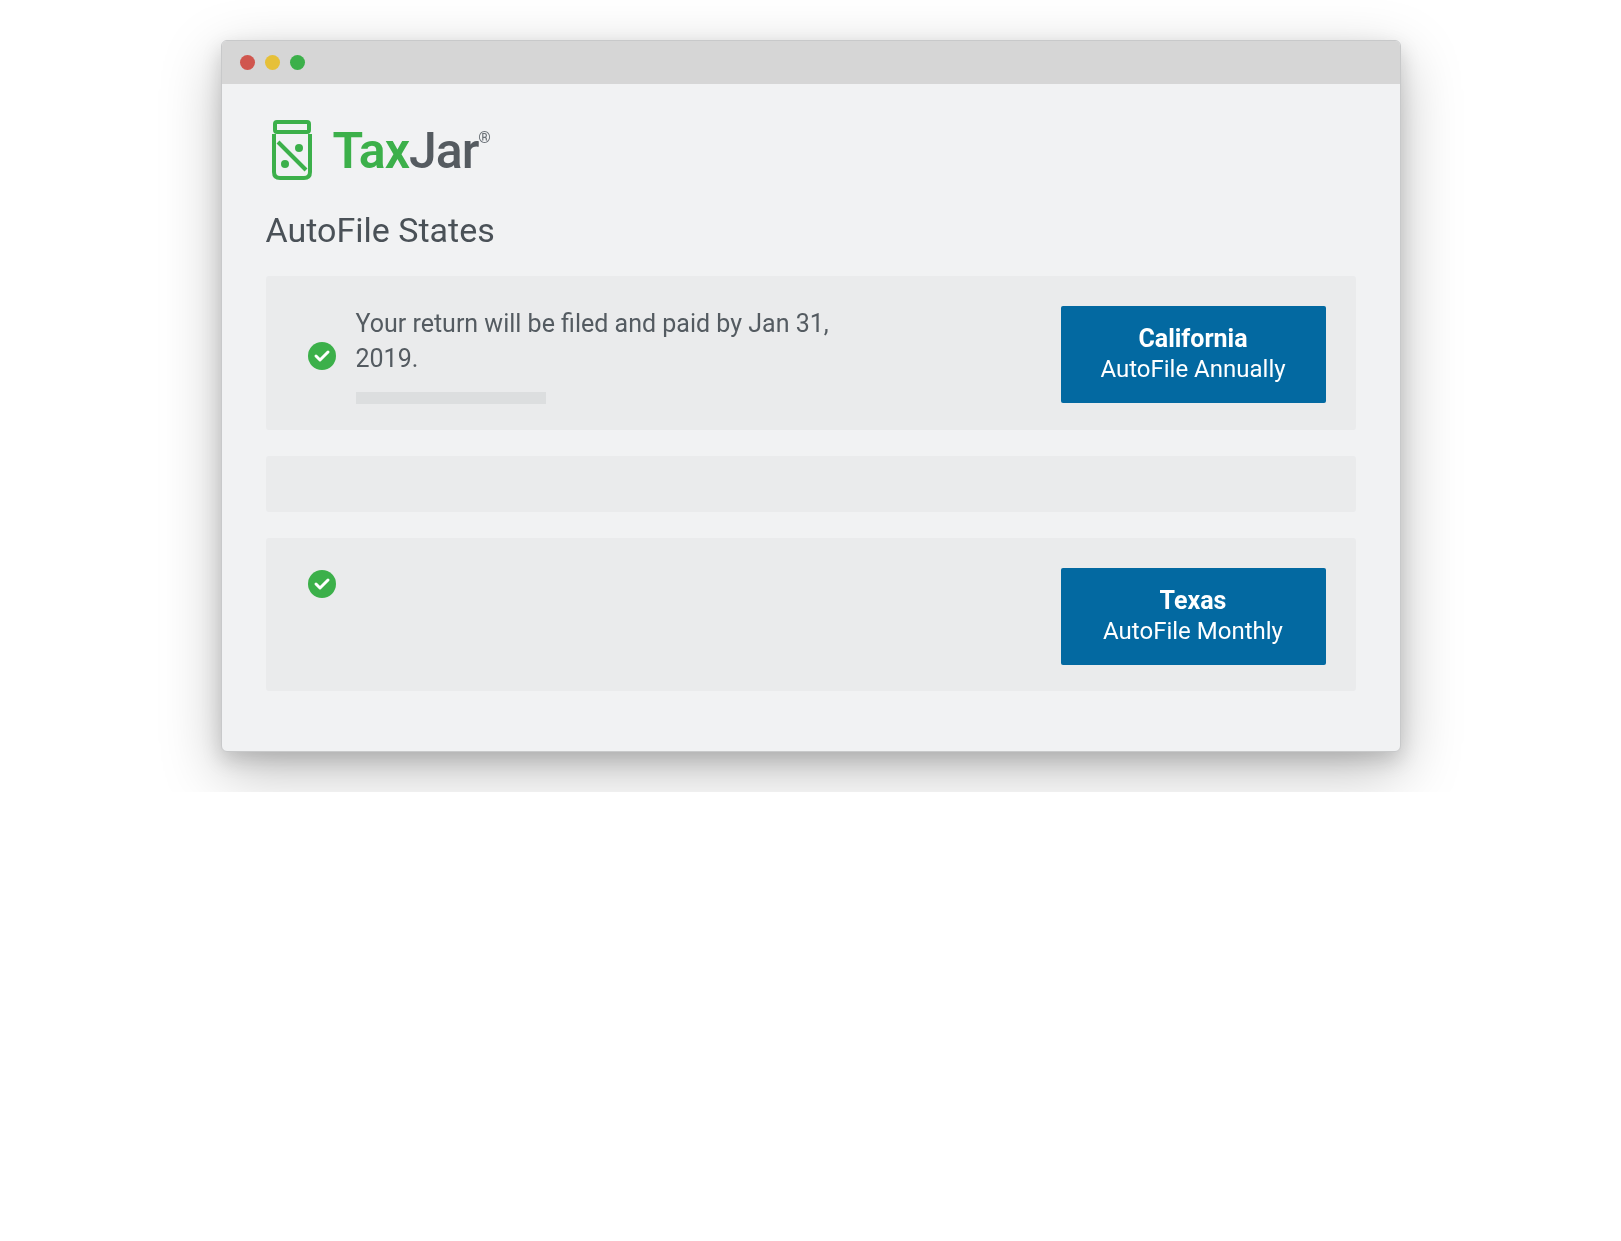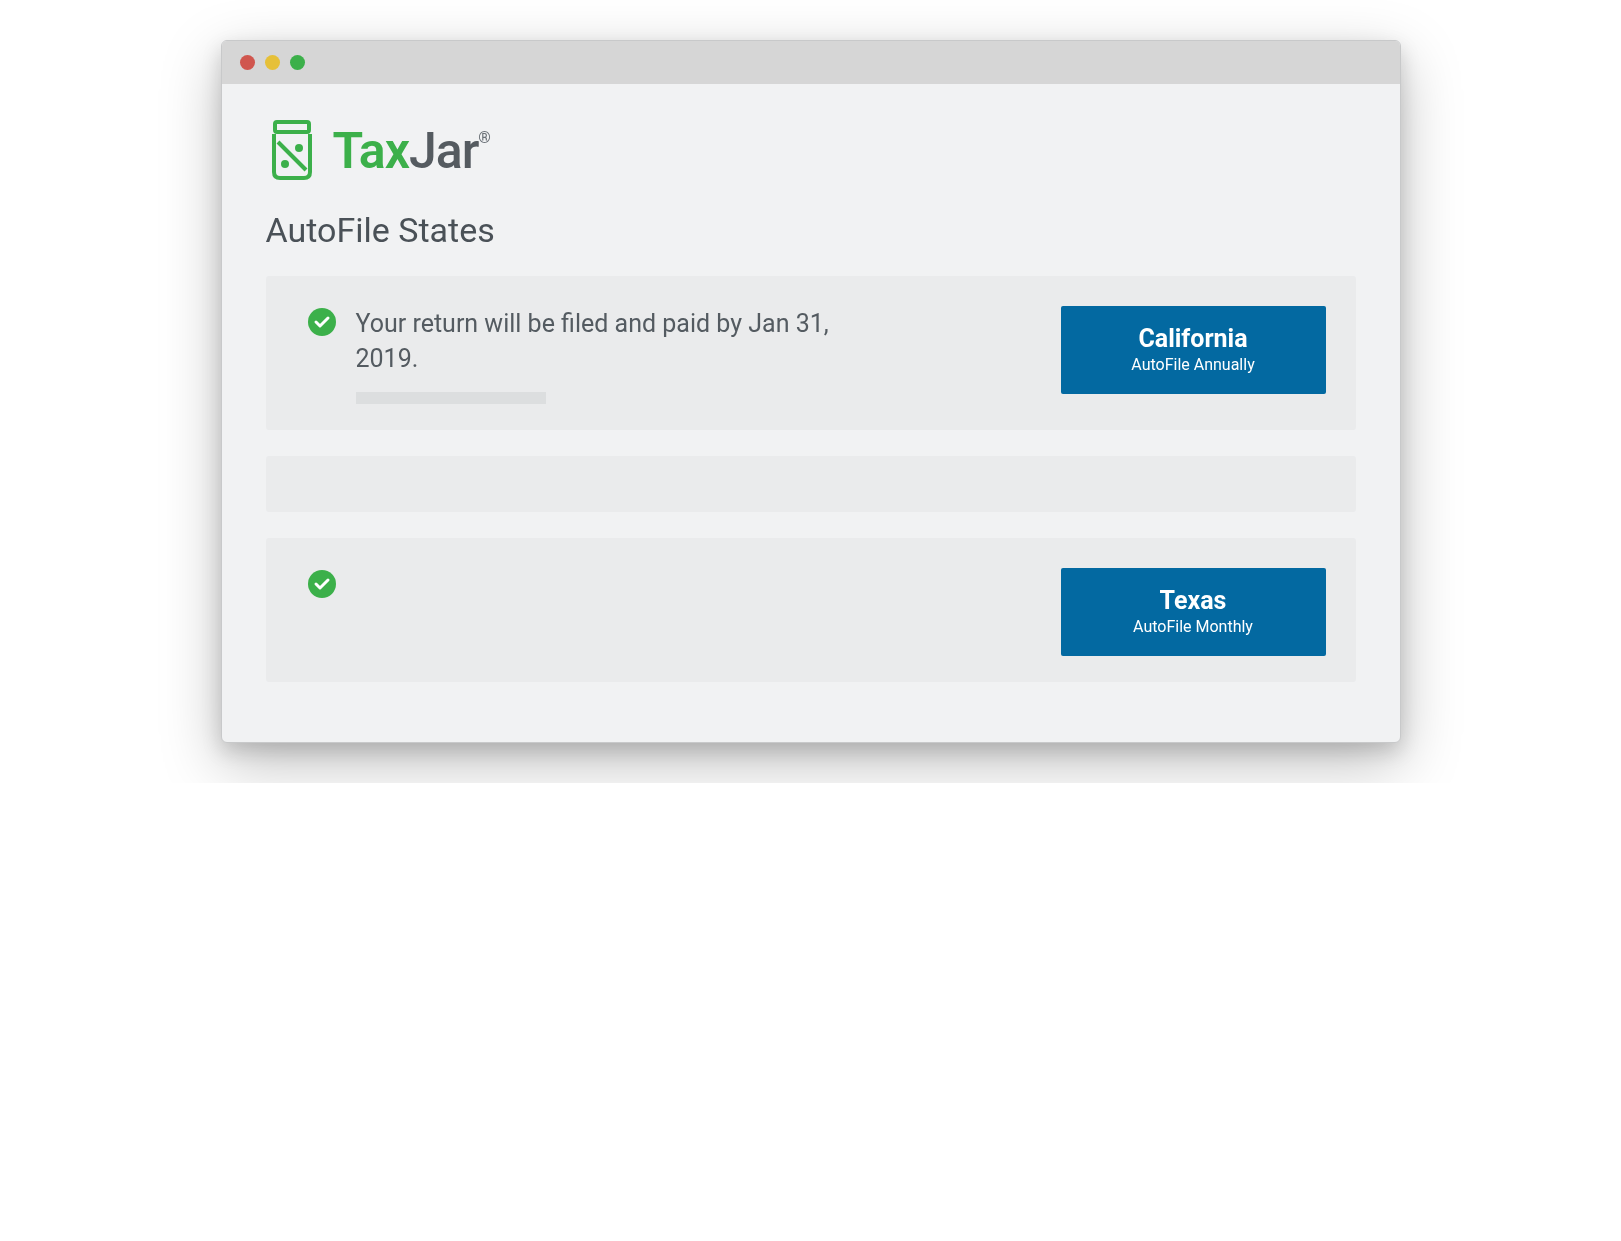--- a/index.html
+++ b/index.html
@@ -73,21 +73,21 @@
       background: #eaebec;
       border-radius: 3px;
       padding: 30px 30px 26px 42px;
       display: flex;
       align-items: flex-start;
       justify-content: space-between;
       margin-bottom: 26px;
     }
     .card-left {
       display: flex;
-      align-items: flex-start;
+      align-items: center;
       gap: 20px;
       flex: 1;
     }
     .check-icon {
       width: 28px;
       height: 28px;
       flex-shrink: 0;
       margin-top: 2px;
     }
     .status-text {
@@ -109,21 +109,21 @@
       text-align: center;
       padding: 18px 12px 20px 12px;
       border-radius: 2px;
     }
     .state-name {
       font-size: 25px;
       font-weight: 700;
       margin-bottom: 2px;
     }
     .state-freq {
-      font-size: 16px;
+      font-size: 24px;
       font-weight: 400;
     }
   </style>
 </head>
 <body>
 
 <div class="window">
   <div class="titlebar">
     <div class="traffic-light tl-red"></div>
     <div class="traffic-light tl-yellow"></div>

